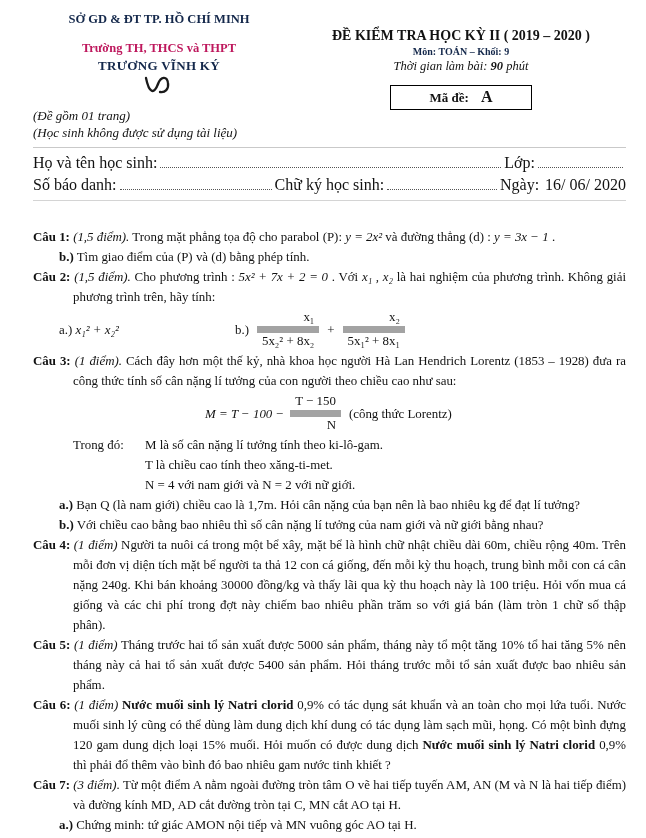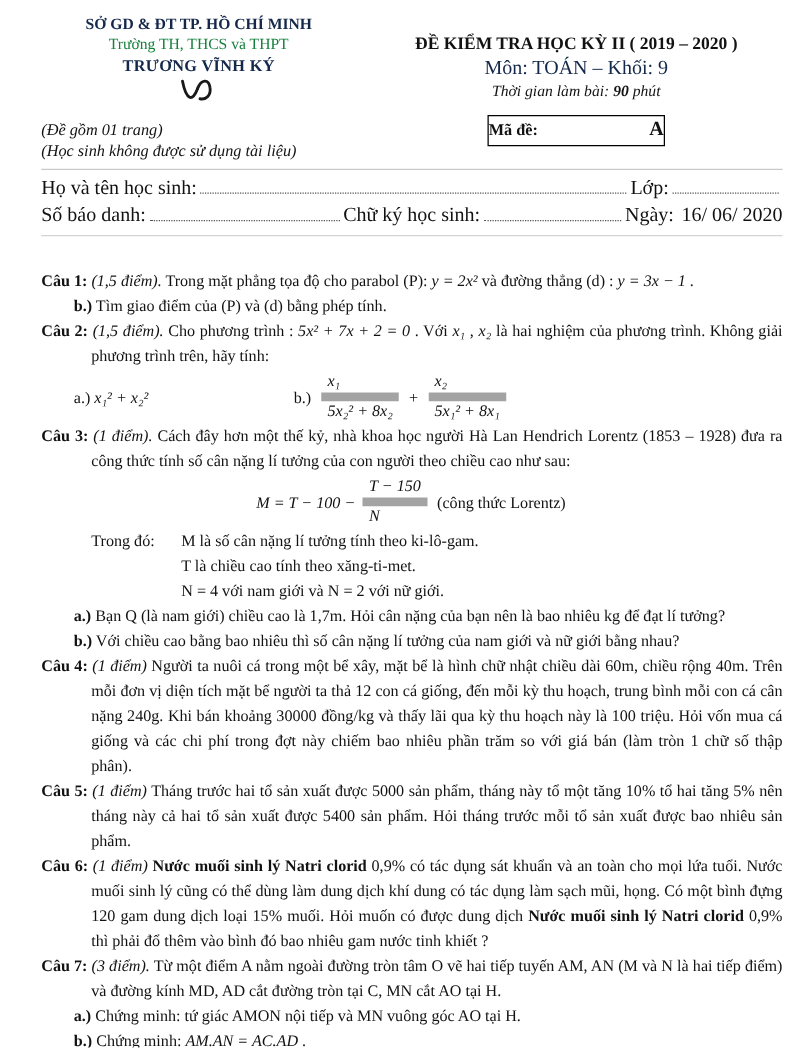--- a/index.html
+++ b/index.html
@@ -8,32 +8,32 @@
     font-family:"Liberation Serif","DejaVu Serif",serif;
     overflow:hidden;
   }
   .page{box-sizing:border-box;width:646px;height:838px;padding:12px 20px 0 33px;}
 
   
   .hdr{display:flex;justify-content:space-between;align-items:flex-start;}
   .h-left{width:252px;}
   .h-left .centered{text-align:center;}
   .org{font-size:12.5px;font-weight:bold;color:#14284b;}
-  .school1{font-size:12.5px;font-weight:normal;color:#15803d;margin-top:1px;}
+  .school1{font-size:12.5px;font-weight:bold;color:#be185d;margin-top:14px;}
   .school2{font-size:13px;font-weight:bold;color:#14284b;margin-top:2px;letter-spacing:.3px;}
   .logo-wrap{margin-top:1px;}
   .notes{margin-top:6px;text-align:left;font-style:italic;font-size:13px;line-height:17px;}
   .h-right{width:330px;text-align:center;}
   .title{font-size:14px;font-weight:bold;margin-top:16px;}
-  .subject{font-size:16px;font-weight:normal;color:#14284b;margin-top:2px;}
+  .subject{font-size:10px;font-weight:bold;color:#14284b;margin-top:2px;}
   .duration{font-size:12.5px;font-style:italic;margin-top:2px;}
   .duration b{font-weight:bold;}
   .code-box{
     margin:11px auto 0 auto;width:140px;border:1.6px solid #000;
-    padding:2px 0 3px 0;display:flex;align-items:baseline;justify-content:space-between;gap:12px;
+    padding:2px 0 3px 0;display:flex;align-items:baseline;justify-content:center;gap:12px;
   }
   .code-label{font-size:13px;font-weight:bold;}
   .code-value{font-size:16px;font-weight:bold;}
 
   .rule{border:none;border-top:1px solid #c9c9c9;margin:6px 0 0 0;}
 
   
   .student{margin-top:4px;font-size:16px;}
   .srow{display:flex;align-items:baseline;line-height:22px;}
   .leader{border-bottom:1.4px dotted #555;height:14px;margin:0 3px;}
@@ -47,21 +47,21 @@
   .qwrap{margin-top:26px;font-size:12.9px;line-height:20px;}
   .q p{margin:0;}
   .qmain{padding-left:40px;text-indent:-40px;text-align:justify;}
   .qnum{font-weight:bold;}
   .qpts{font-style:italic;}
   .sub{padding-left:26px;}
   .sub .slabel{font-weight:bold;}
   .math{font-style:italic;}
 
   
-  .frac{display:inline-block;vertical-align:middle;text-align:left;font-style:italic;line-height:15px;}
+  .frac{display:inline-block;vertical-align:middle;text-align:right;line-height:15px;}
   .frac .num{display:block;padding:0 5px 1px 5px;}
   .frac .den{display:block;border-top:7px solid #a3a3a3;padding:1px 5px 0 5px;}
 
   .q2row{display:flex;align-items:center;padding-left:26px;margin-top:3px;margin-bottom:2px;}
   .q2a{width:176px;}
   .q2b{display:flex;align-items:center;gap:8px;}
 
   .q3formula{padding-left:172px;display:flex;align-items:center;margin:3px 0 2px 0;}
   .q3formula .lhs{font-style:italic;margin-right:6px;}
   .q3formula .note{font-style:normal;margin-left:8px;}

